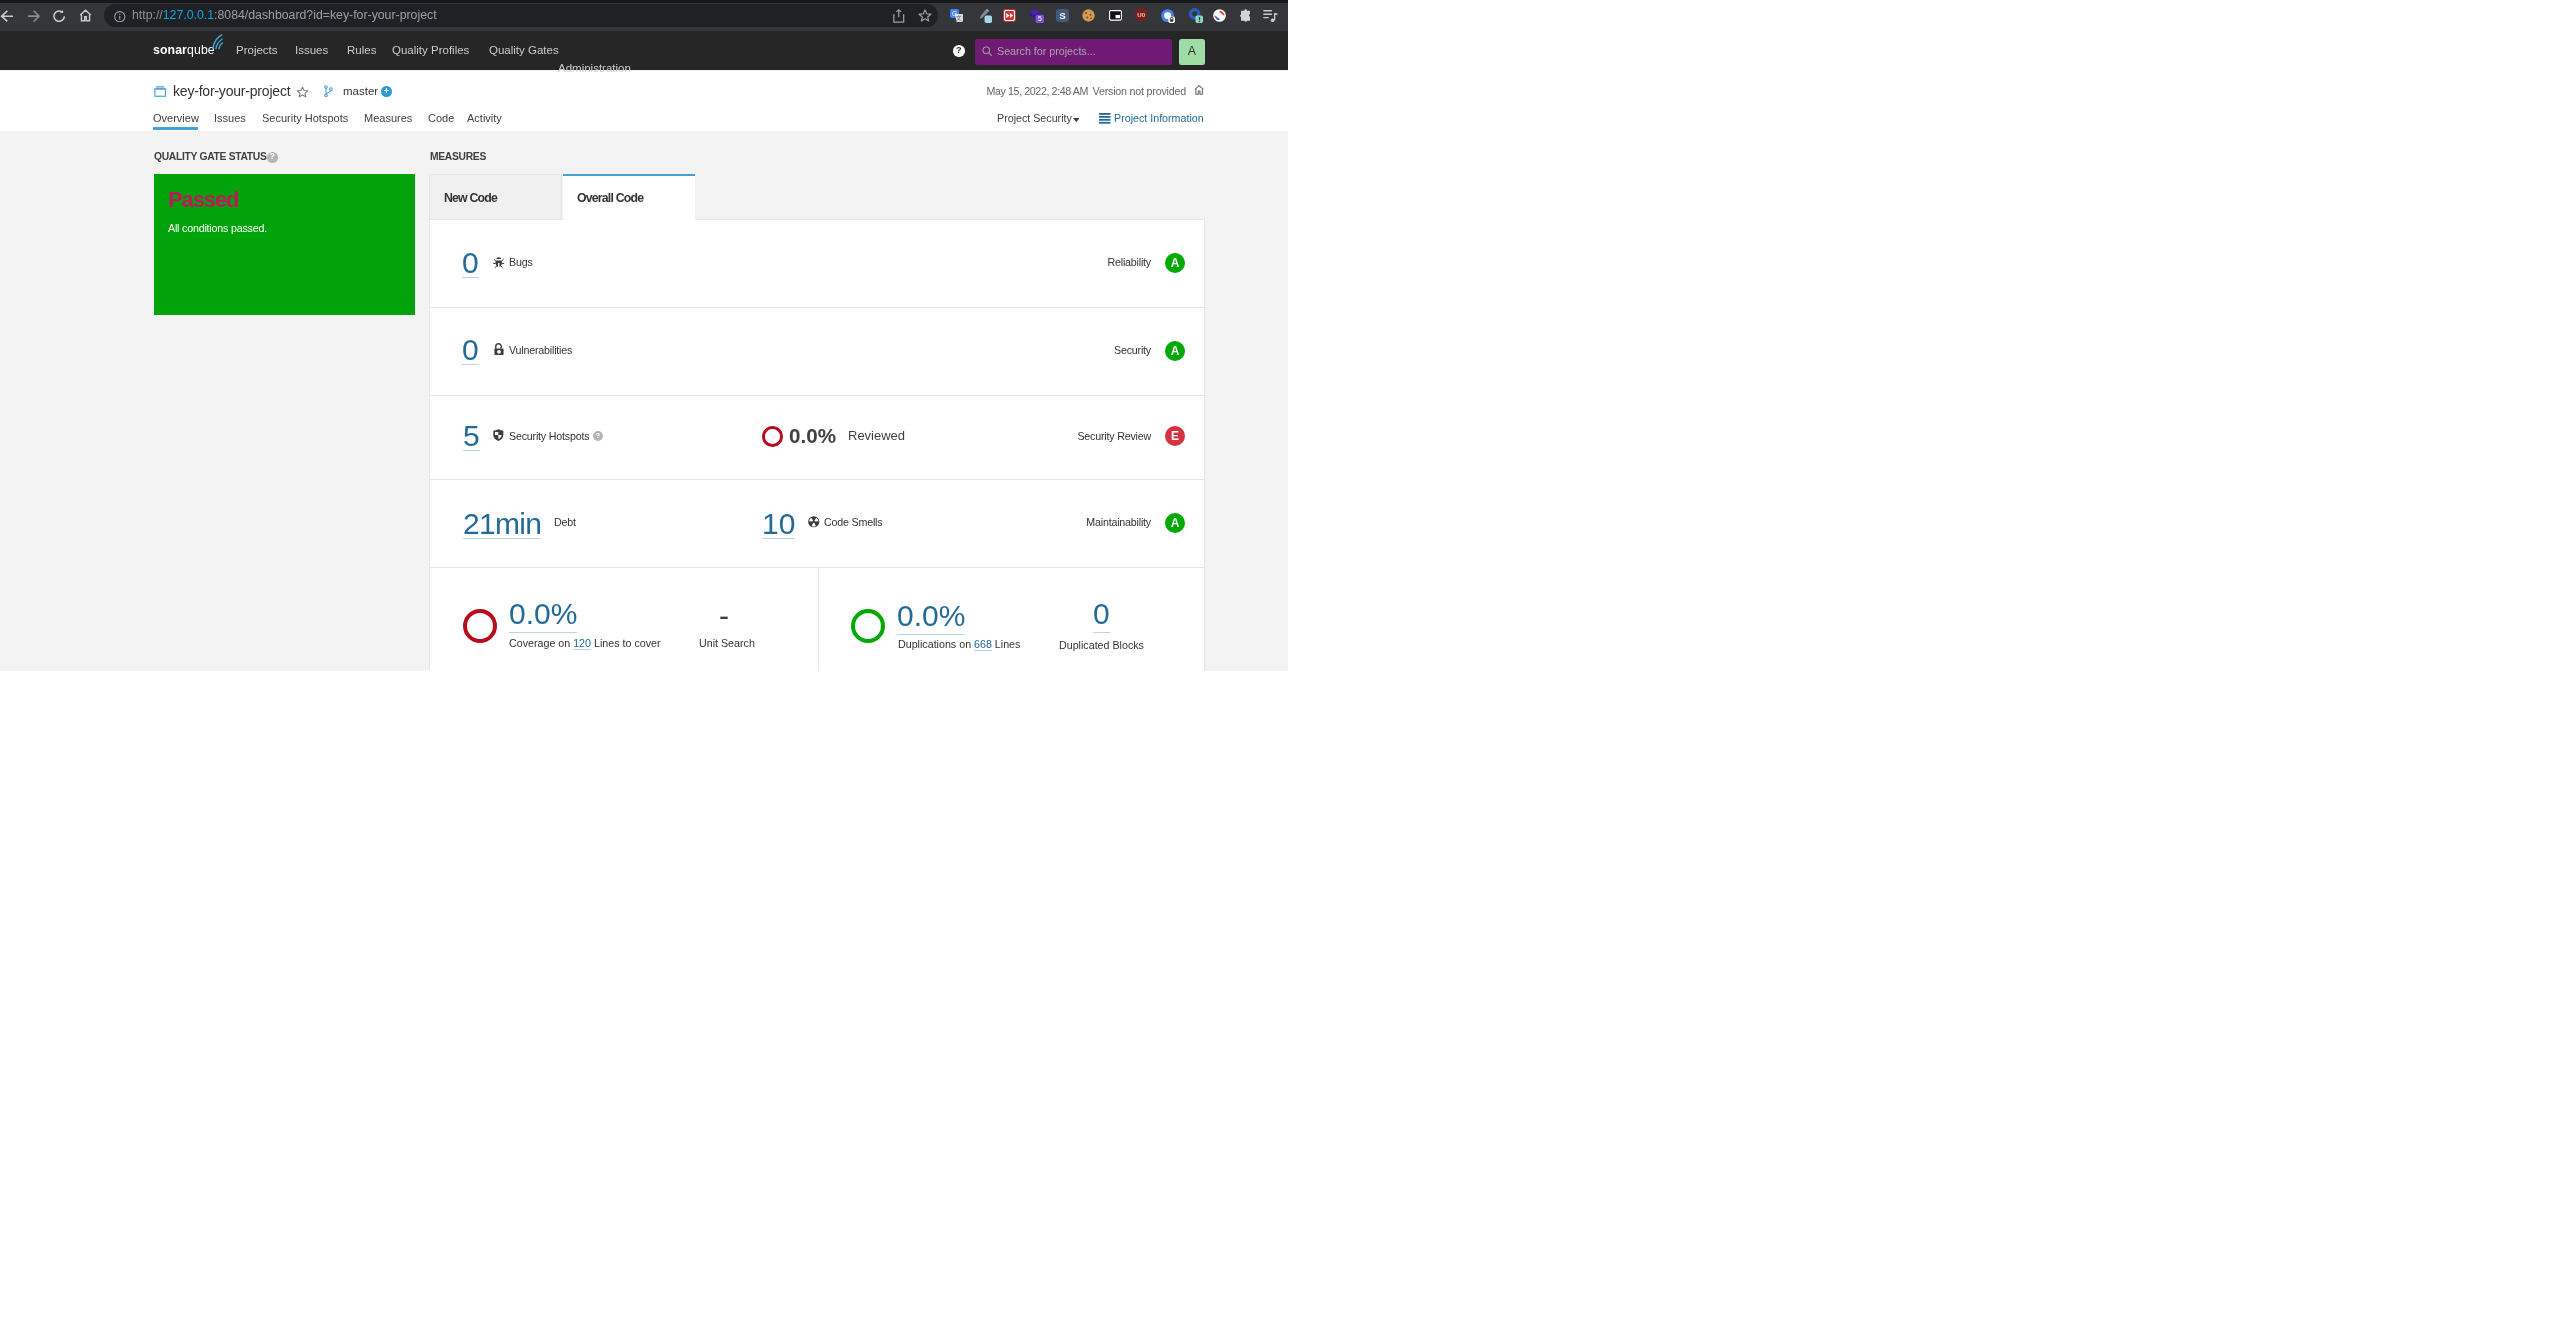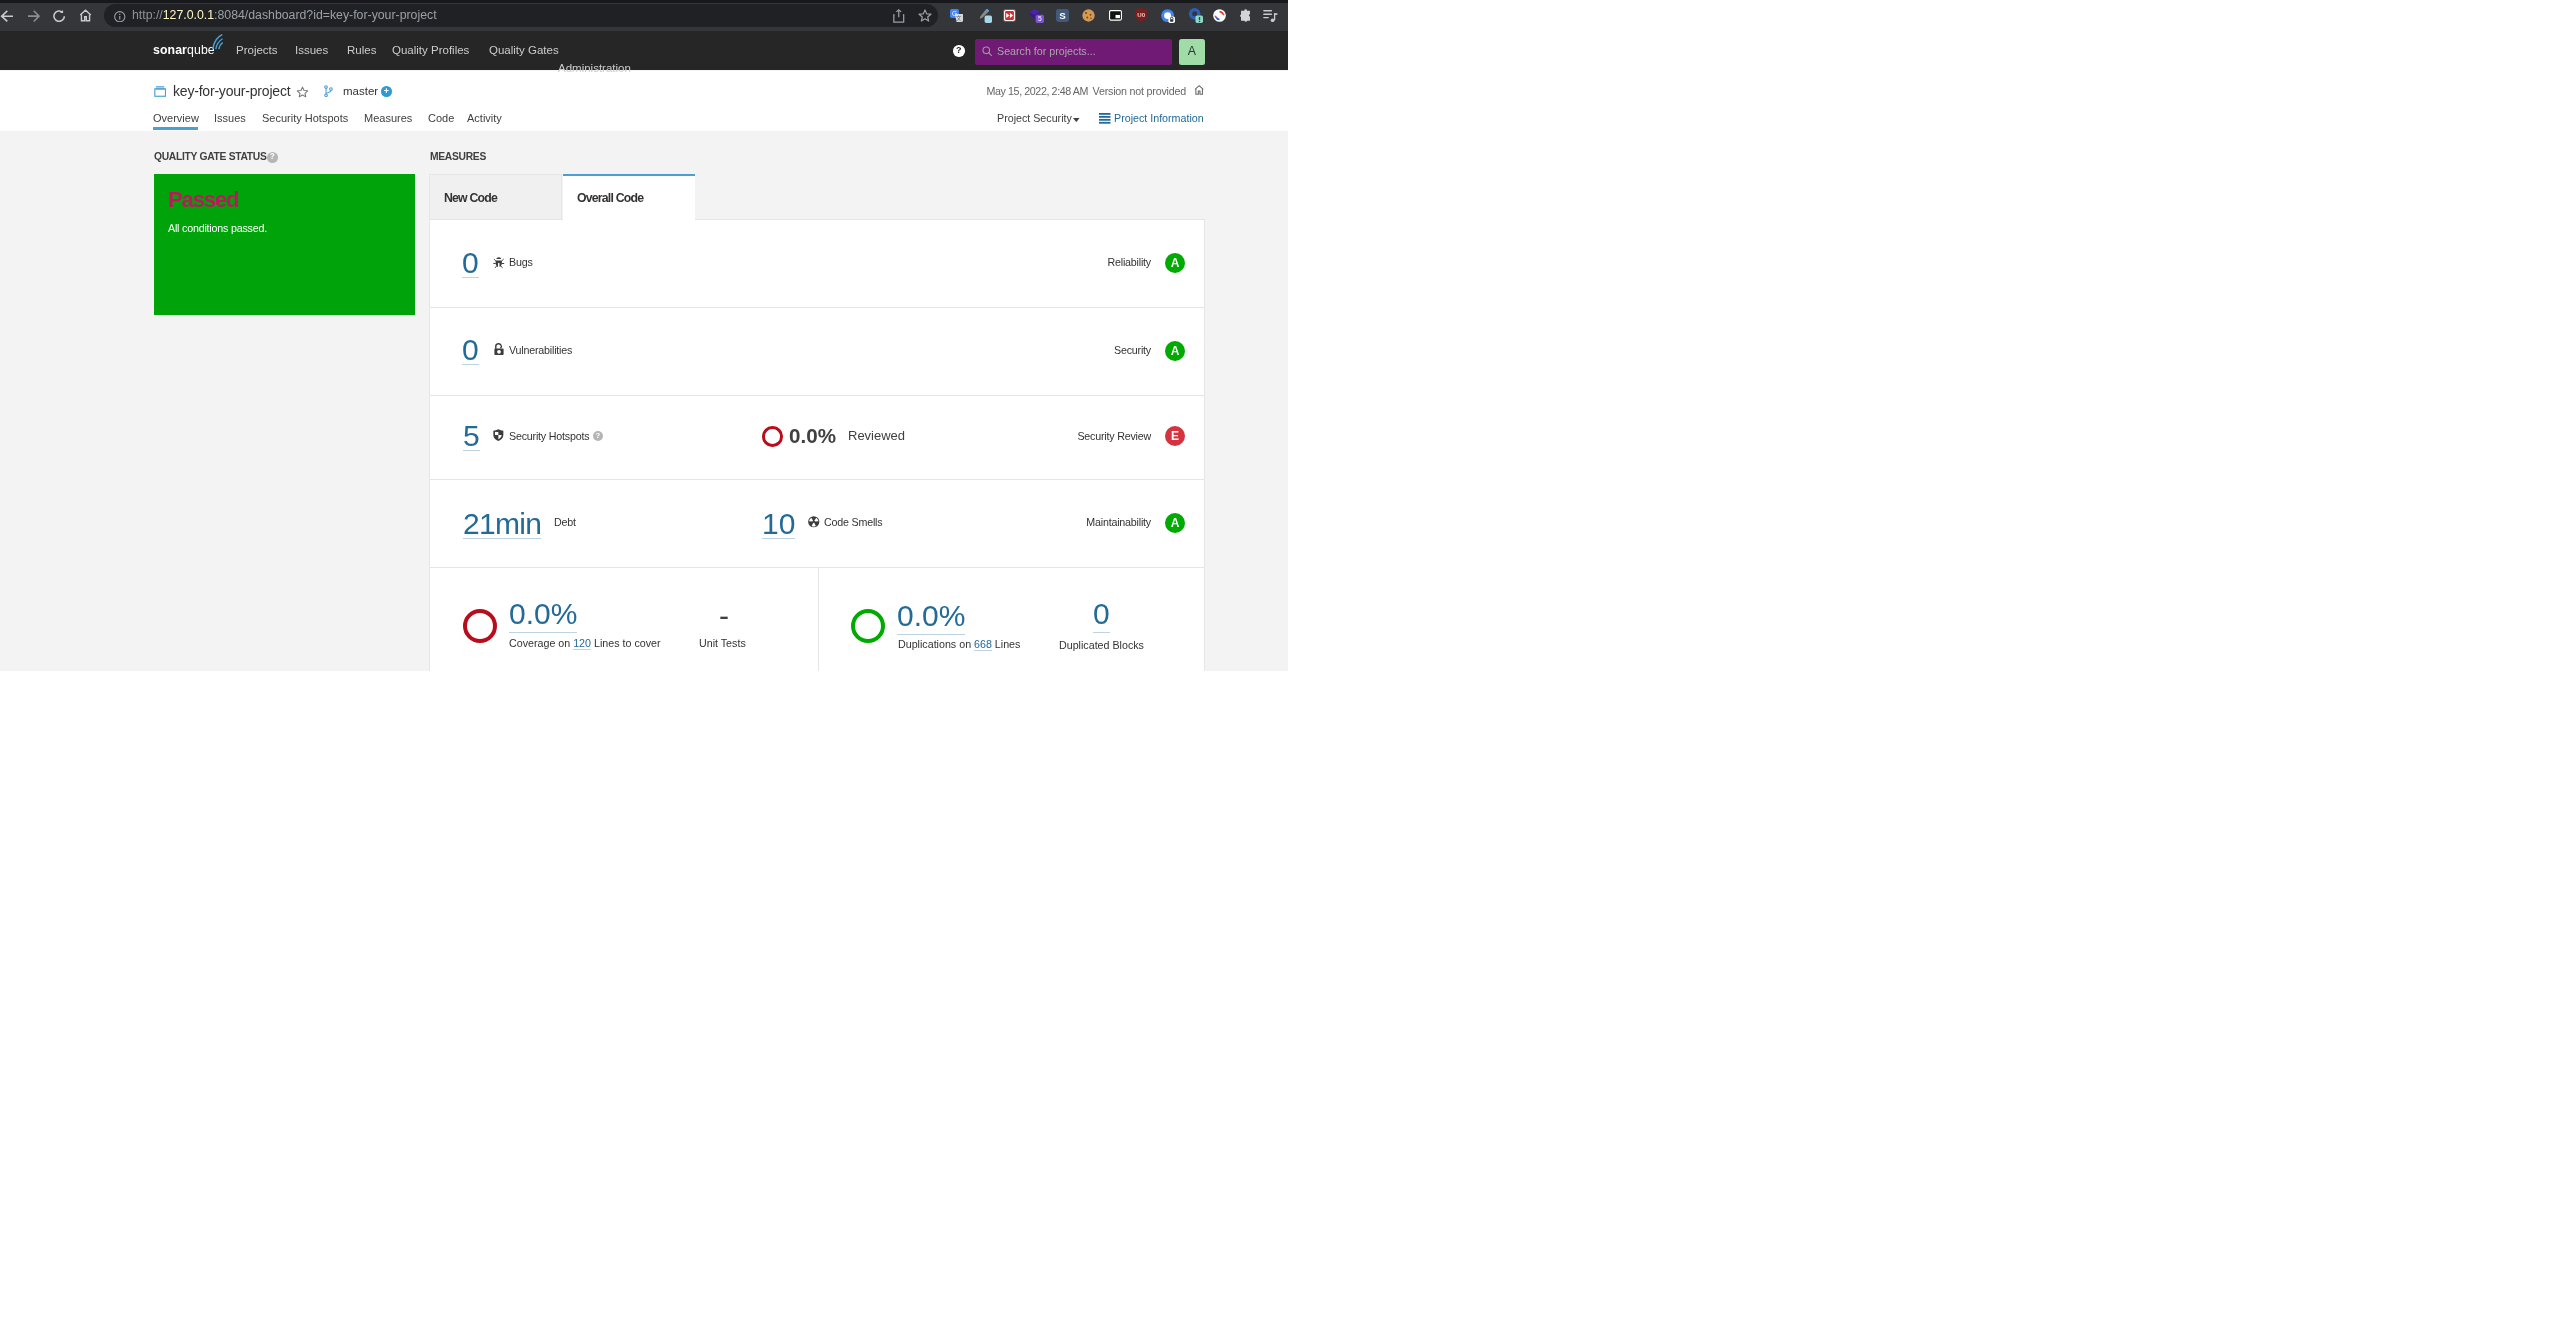--- a/index.html
+++ b/index.html
@@ -5,21 +5,21 @@
   * { margin:0; padding:0; box-sizing:border-box; }
   html,body { width:1288px; height:671px; overflow:hidden; }
   body { font-family:"Liberation Sans", sans-serif; }
   .page { position:relative; width:1288px; height:671px; background:#f3f3f3; }
   .abs { position:absolute; }
 
   .chrome { position:absolute; left:0; top:0; width:1288px; height:31px; background:#35363a; }
   .topstrip { position:absolute; left:0; top:0; width:1288px; height:2.5px; background:#17181b; }
   .urlpill { position:absolute; left:104px; top:4.1px; width:834px; height:23px; border-radius:11.5px; background:#202124; }
   .urltext { position:absolute; left:132px; top:4.1px; height:23px; line-height:23px; font-size:12.3px; color:#8f9398; white-space:nowrap; }
-  .urltext b { color:#fef9c3; font-weight:normal; }
+  .urltext b { color:#0ea5e9; font-weight:normal; }
   .urltext span { color:#9aa0a6; }
 
   .sqnav { position:absolute; left:0; top:31px; width:1288px; height:39px; background:#262626; }
   .navlink { position:absolute; top:31px; height:39px; line-height:39px; font-size:11.5px; color:#ccc; }
   .sqlogo { position:absolute; left:153px; top:31px; height:39px; line-height:39px; color:#fff; font-size:12.3px; letter-spacing:0.1px; }
   .helpq { position:absolute; left:953px; top:45px; width:11.5px; height:11.5px; border-radius:50%; background:#fff; color:#262626; font-size:9px; font-weight:bold; text-align:center; line-height:11.5px; }
   .searchbox { position:absolute; left:975px; top:39px; width:197px; height:25.5px; background:#701a75; border-radius:2.5px; }
   .searchbox .ph { position:absolute; left:22px; top:0; line-height:25.5px; font-size:10.7px; color:#a8a8a8; }
   .avatar { position:absolute; left:1179px; top:39px; width:25.5px; height:25.5px; border-radius:2.5px; background:#9fdca6; color:#333; font-size:12.3px; text-align:center; line-height:25.5px; }
 
@@ -125,21 +125,21 @@
     </svg>
   <div class="lbl" style="left:824px; top:517px;">Code Smells</div>
   <div class="rlabel" style="top:517px;margin-left:16px;">Maintainability</div>
   <div class="rating a" style="left:1165px; top:513px;">A</div>
 
   <div class="abs" style="left:818px; top:568px; width:0.8px; height:104px; background:#e6e6e6;"></div>
   <div class="ring" style="left:463px; top:609px; width:34px; height:34px; border:4.1px solid #b80d1d;"></div>
   <div class="numb" style="left:509px; top:596px;">0.0%</div>
   <div class="capt" style="left:509px; top:638px;">Coverage on <a>120</a> Lines to cover</div>
   <div class="abs" style="left:719px; top:598px; font-size:30px; color:#404040; line-height:36px;">-</div>
-  <div class="capt" style="left:699px; top:638px;">Unit Tests</div>
+  <div class="capt" style="left:699px; top:638px;">Unit Search</div>
   <div class="ring" style="left:851px; top:609px; width:34px; height:34px; border:4.1px solid #00aa00;"></div>
   <div class="numb" style="left:897px; top:598px;">0.0%</div>
   <div class="capt" style="left:898px; top:639px;">Duplications on <a>668</a> Lines</div>
   <div class="numb" style="left:1093px; top:596px;">0</div>
   <div class="capt" style="left:1059px; top:640px;">Duplicated Blocks</div>
 
   <div class="projhead"></div>
   <svg class="abs" style="left:154px; top:86px;" width="12.3" height="10.7" viewBox="0 0 15 13">
       <g fill="none" stroke="#4b9fd5" stroke-width="1.4">
         <rect x="1" y="3.5" width="13" height="9"></rect>

